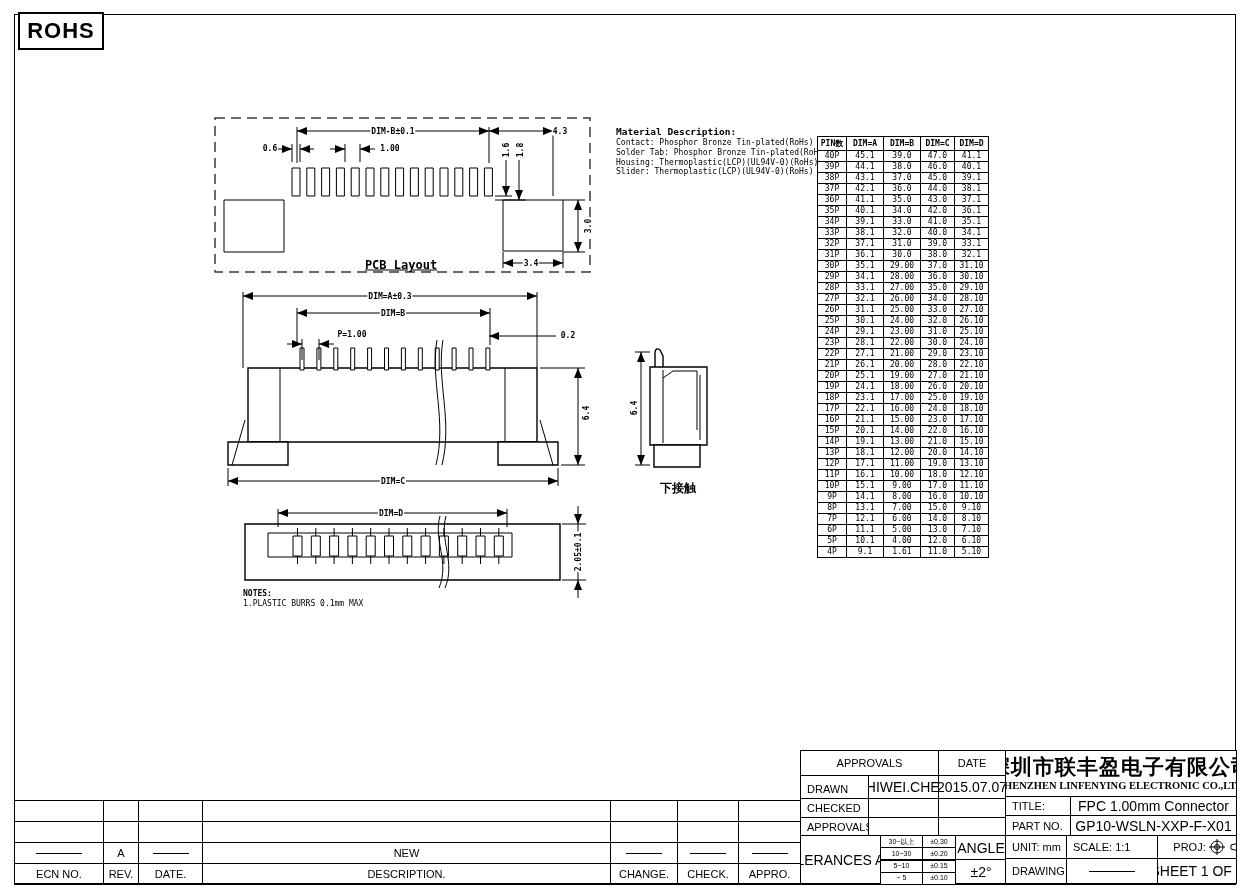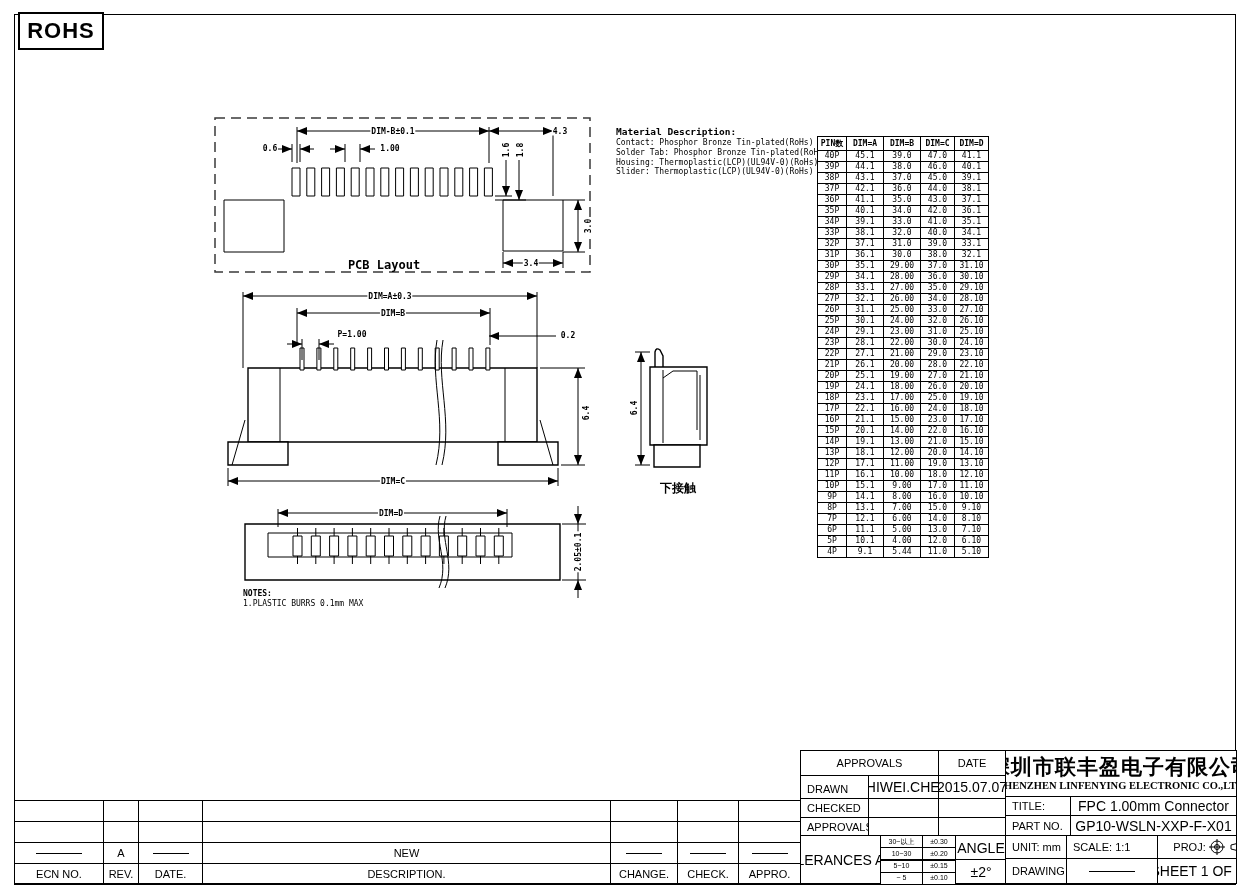--- a/index.html
+++ b/index.html
@@ -247,21 +247,21 @@
   </svg>
 
   <span class="dim" style="left:393px;top:131px;">DIM-B±0.1</span>
   <span class="dim" style="left:560px;top:131px;">4.3</span>
   <span class="dim" style="left:270px;top:148px;">0.6</span>
   <span class="dim" style="left:390px;top:148px;">1.00</span>
   <span class="dim rot" style="left:506px;top:150px;">1.6</span>
   <span class="dim rot" style="left:520px;top:150px;">1.8</span>
   <span class="dim rot" style="left:588px;top:226px;">3.0</span>
   <span class="dim" style="left:531px;top:263px;">3.4</span>
-  <span class="view-label" style="left:384px;top:265px;">PCB Layout</span>
+  <span class="view-label" style="left:401px;top:265px;text-decoration:underline;">PCB Layout</span>
 
   <span class="dim" style="left:390px;top:296px;">DIM=A±0.3</span>
   <span class="dim" style="left:393px;top:313px;">DIM=B</span>
   <span class="dim" style="left:352px;top:334px;">P=1.00</span>
   <span class="dim" style="left:568px;top:335px;">0.2</span>
   <span class="dim rot" style="left:586px;top:413px;">6.4</span>
   <span class="dim" style="left:393px;top:481px;">DIM=C</span>
 
   <span class="dim rot" style="left:634px;top:408px;">6.4</span>
   <span class="view-label" style="left:678px;top:488px;">下接触</span>
@@ -545,21 +545,21 @@
         <tr>
           <td>5P</td>
           <td>10.1</td>
           <td>4.00</td>
           <td>12.0</td>
           <td>6.10</td>
         </tr>
         <tr>
           <td>4P</td>
           <td>9.1</td>
-          <td>5.44</td>
+          <td>1.61</td>
           <td>11.0</td>
           <td>5.10</td>
         </tr>
       </tbody>
   </table>
 
   <div>
 
     <div class="cell" style="left:14px;top:800px;width:90px;height:22px;"></div>
     <div class="cell" style="left:103px;top:800px;width:36px;height:22px;"></div>

